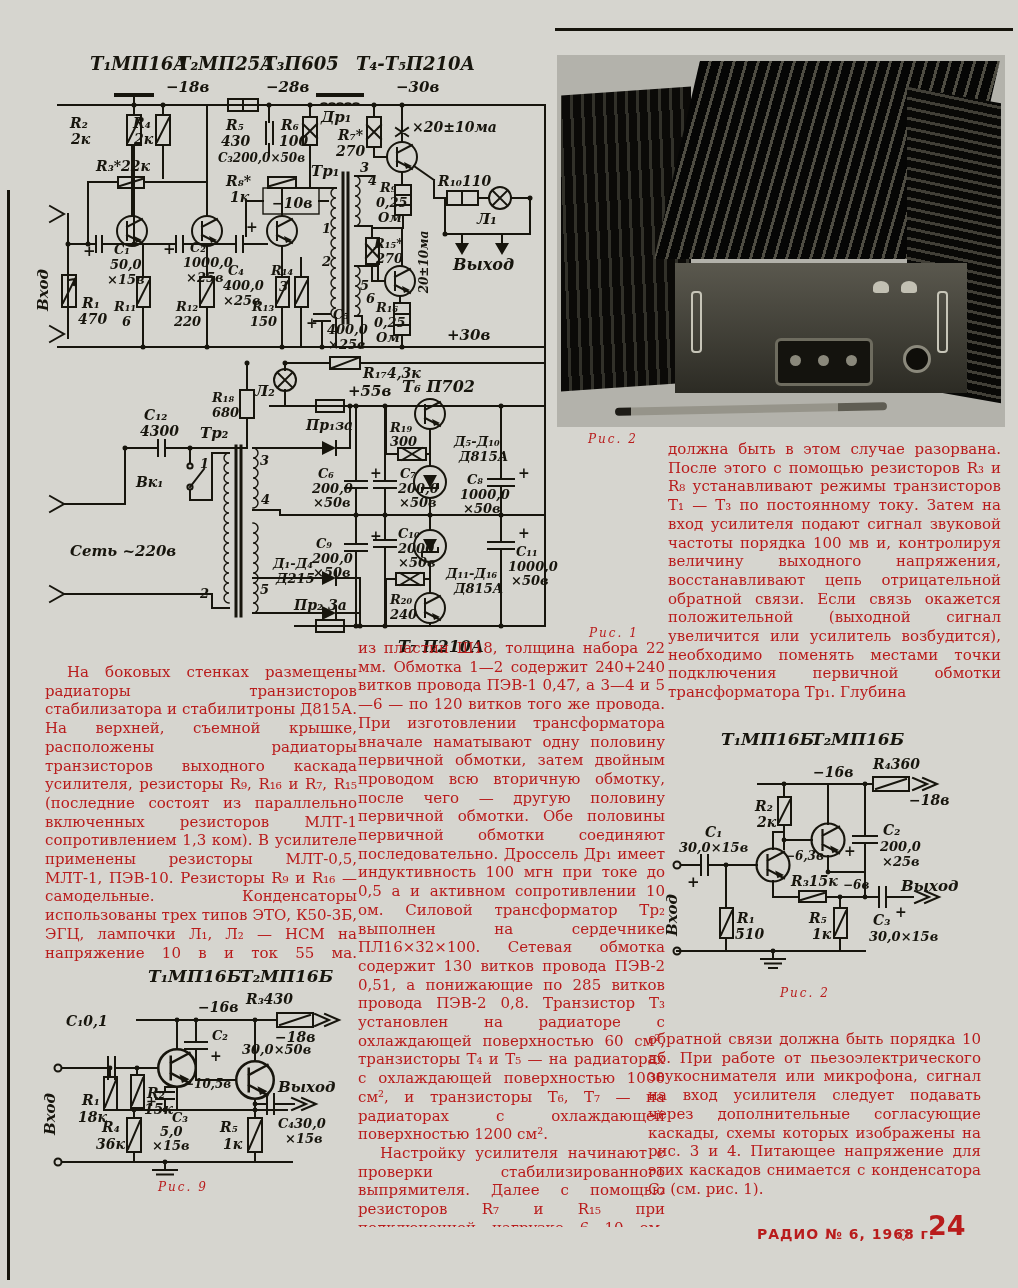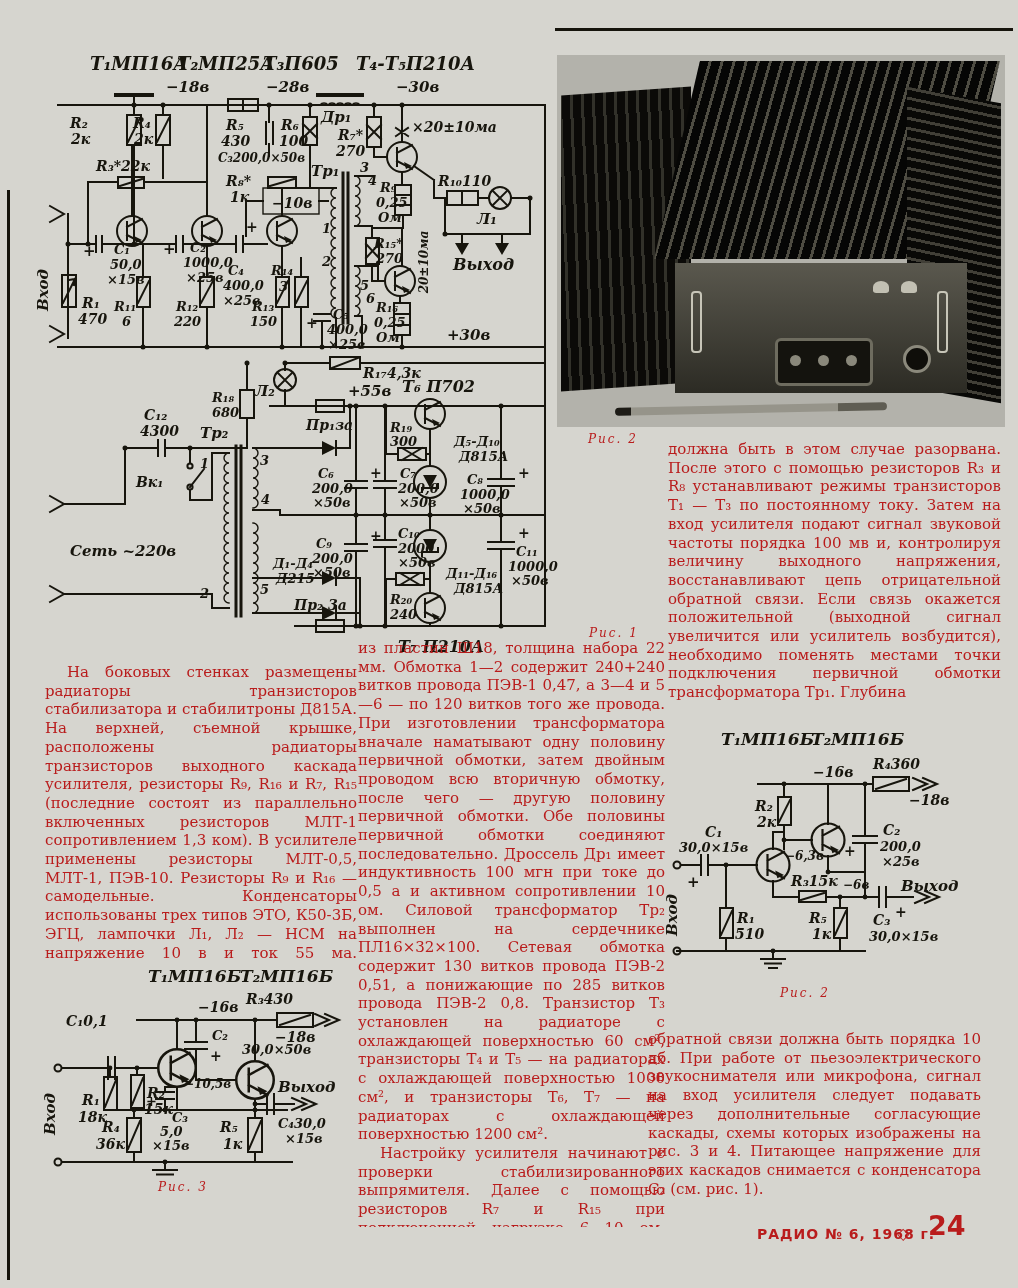--- a/index.html
+++ b/index.html
@@ -468,21 +468,21 @@
         <text x="104" y="144" font-size="13">+</text>
         <text x="60" y="170" font-size="14">R₄</text>
         <text x="54" y="187" font-size="14">36к</text>
         <text x="178" y="170" font-size="14">R₅</text>
         <text x="181" y="187" font-size="14">1к</text>
         <text x="236" y="166" font-size="13">С₄30,0</text>
         <text x="243" y="181" font-size="13">×15в</text>
         <text x="13" y="152" font-size="15" text-anchor="middle" transform="rotate(-90 13 152)">Вход</text>
       </g>
   </svg>
-  <div class="abs cap" style="left:158px;top:1180px;">Рис. 3</div>
+  <div class="abs cap" style="left:158px;top:1180px;">Рис. 9</div>
 
   <svg class="sch" style="left:663px;top:727px;" width="335" height="252" viewBox="0 0 335 252">
     <path d="
       M95,57 H210
       M250,51 L264,57 L250,63 M260,51 L274,57 L260,63
       M121,57 V70 M121,98 V122
       M149,113 H121 M165,97 V57
       M18,138 H38 M38,128 V148 M45,128 V148 M45,138 H94
       M110,122 V105 M110,105 H121
       M63,138 V181 M63,211 V224

